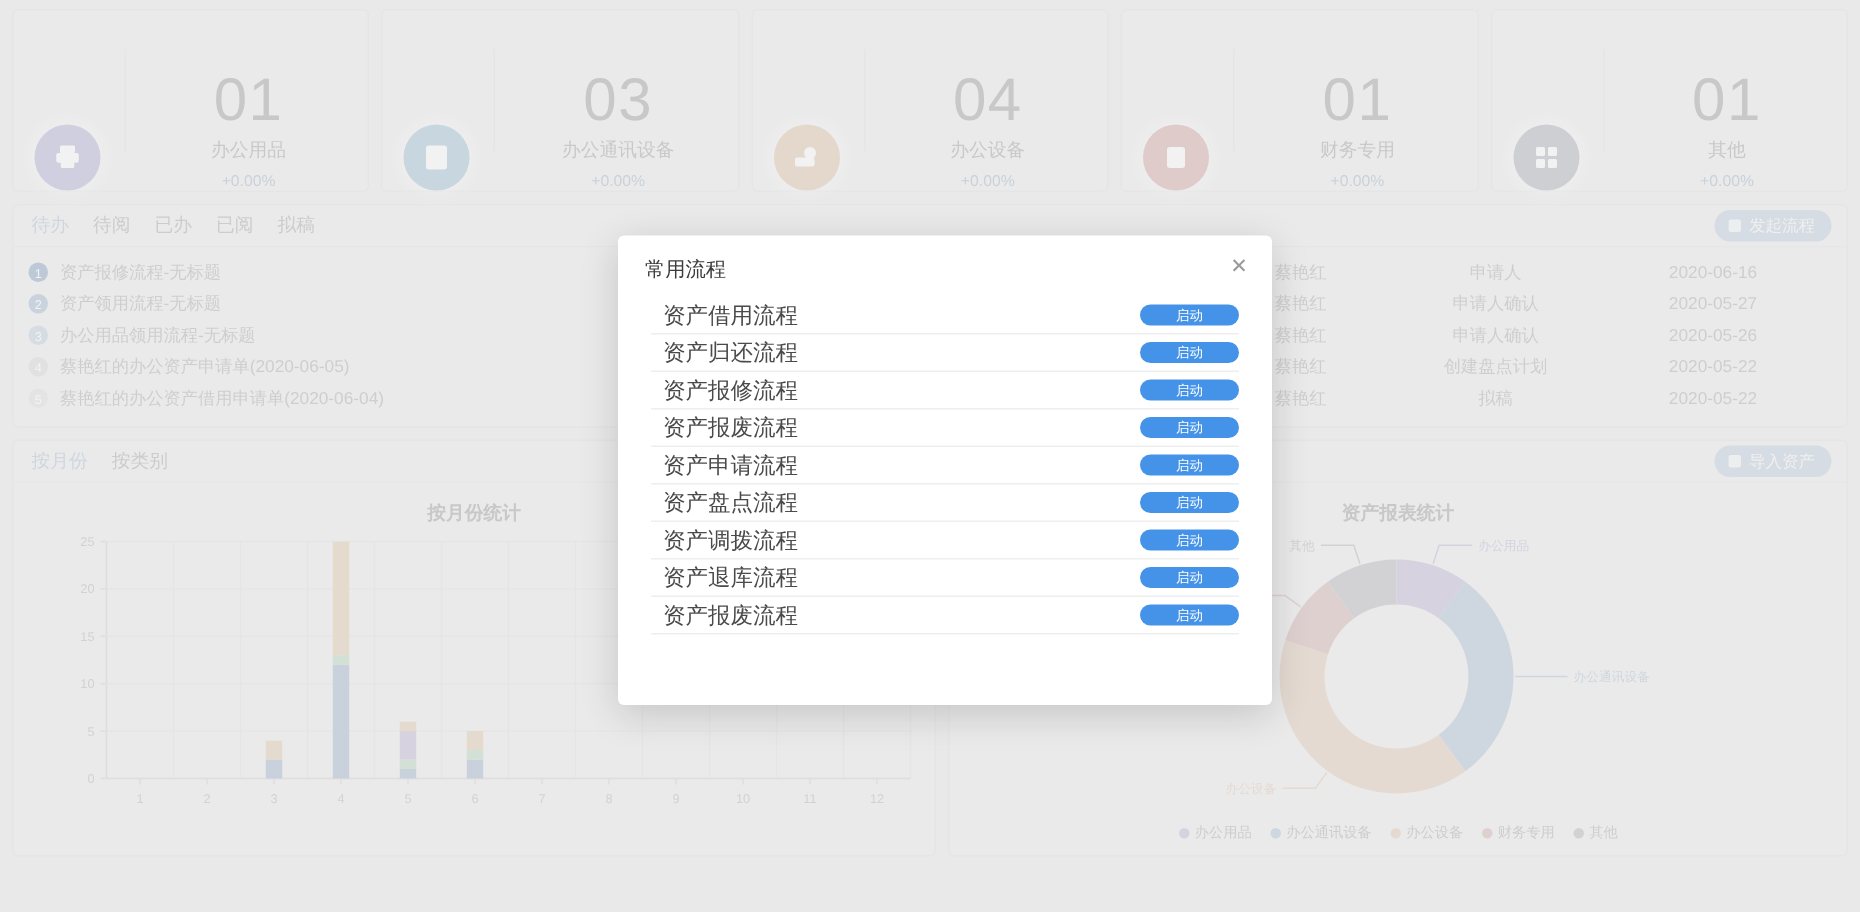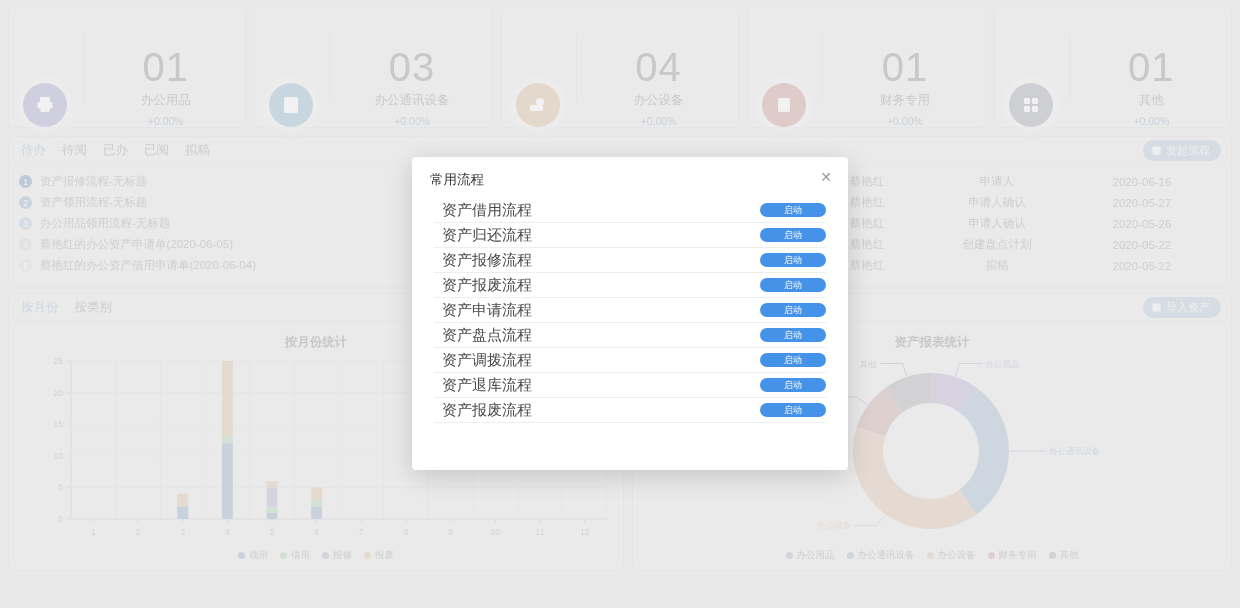--- a/index.html
+++ b/index.html
@@ -347,38 +347,20 @@
             <rect x="212.83333333333331" y="85.84" width="11" height="6.32" fill="#8fd4a8"></rect>
             <rect x="212.83333333333331" y="10" width="11" height="75.84" fill="#e8bd80"></rect>
             <rect x="257.5" y="161.68" width="11" height="6.32" fill="#7cabdd"></rect>
             <rect x="257.5" y="155.36" width="11" height="6.32" fill="#8fd4a8"></rect>
             <rect x="257.5" y="136.4" width="11" height="18.96" fill="#b3a5e8"></rect>
             <rect x="257.5" y="130.07999999999998" width="11" height="6.32" fill="#e8bd80"></rect>
             <rect x="302.16666666666663" y="155.36" width="11" height="12.64" fill="#7cabdd"></rect>
             <rect x="302.16666666666663" y="149.04" width="11" height="6.32" fill="#8fd4a8"></rect>
             <rect x="302.16666666666663" y="136.4" width="11" height="12.64" fill="#e8bd80"></rect>
           </svg>
-        <div class="chart-legend" id="bar-legend">
-            <div class="legend-item">
-              <span class="legend-dot" style="background:#7cabdd"></span>
-              <span>领用</span>
-            </div>
-            <div class="legend-item">
-              <span class="legend-dot" style="background:#8fd4a8"></span>
-              <span>借用</span>
-            </div>
-            <div class="legend-item">
-              <span class="legend-dot" style="background:#b3a5e8"></span>
-              <span>报修</span>
-            </div>
-            <div class="legend-item">
-              <span class="legend-dot" style="background:#e8bd80"></span>
-              <span>报废</span>
-            </div>
-          </div>
       </div>
     </div>
 
     <div class="chart-panel">
       <div class="panel-head" style="border-bottom:1px solid #dedede">
         <div class="head-btn">
           <svg viewBox="0 0 16 16">
             <rect x="2" y="2" width="12" height="12" rx="2"></rect>
           </svg>
           <span>导入资产</span>

